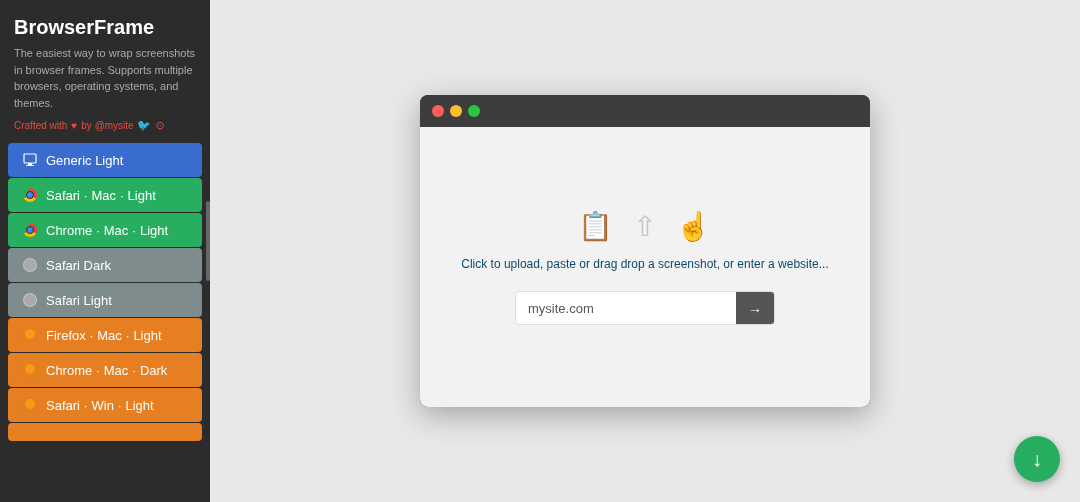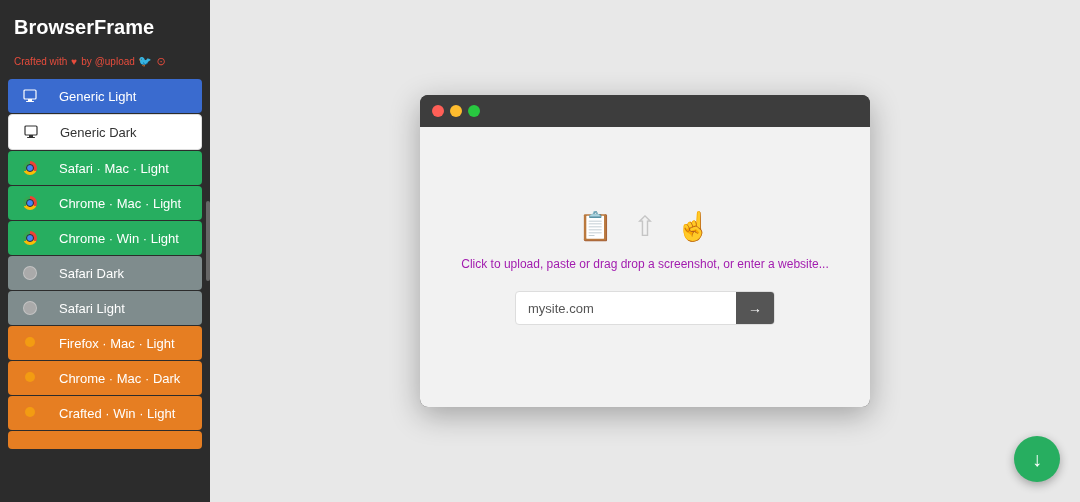--- a/index.html
+++ b/index.html
@@ -37,31 +37,31 @@
       margin-bottom: 6px;
     }
     .sidebar-desc {
       font-size: 11px;
       color: #aaa;
       line-height: 1.5;
     }
     .sidebar-credit {
       font-size: 10px;
       color: #888;
-      margin-top: 16px;
+      margin-top: 8px;
       display: flex;
       align-items: center;
       gap: 4px;
     }
     .sidebar-credit span { color: #e74c3c; }
 
     .nav-item {
       display: flex;
       align-items: center;
-      gap: 21px;
+      gap: 8px;
       padding: 9px 14px;
       font-size: 13px;
       font-weight: 500;
       cursor: pointer;
       border-radius: 0;
       margin: 1px 8px;
       border-radius: 4px;
     }
 
     .nav-item.active-blue { background: #3a6bcf; color: #fff; }
@@ -191,21 +191,21 @@
       margin-bottom: 14px;
       color: #c0c0c0;
     }
     .upload-icon {
       font-size: 28px;
       color: #c5c5c5;
     }
 
     .upload-text {
       font-size: 12px;
-      color: #a21caf;
+      color: #0c4a6e;
       text-align: center;
       margin-bottom: 20px;
     }
 
     .url-bar {
       display: flex;
       align-items: flex-end;
       background: #fff;
       border: 1px solid #ddd;
       border-radius: 4px;
@@ -246,69 +246,54 @@
       cursor: pointer;
       box-shadow: 0 3px 10px rgba(0,0,0,0.3);
     }
   </style>
 </head>
 <body>
 
 <div id="sidebar">
   <div class="sidebar-header">
     <div class="sidebar-title">BrowserFrame</div>
+    <div class="sidebar-desc">The easiest way to wrap screenshots in browser frames. Supports multiple browsers, operating systems, and themes.</div>
     <div class="sidebar-credit">
       <span>Crafted with</span>
       <span style="color:#e74c3c;">♥</span>
-      <span>by @upload</span>
+      <span>by @mysite</span>
       <span style="font-size:11px;">🐦</span>
       <span style="font-size:11px;">⊙</span>
     </div>
   </div>
 
   <div id="nav-items">
 
   <div class="nav-item active-blue">
         <span class="nav-icon">
           <svg width="14" height="14" viewBox="0 0 14 14" fill="none">
             <rect x="1" y="1" width="12" height="9" rx="1" stroke="currentColor" stroke-width="1.2"></rect>
             <rect x="5" y="10" width="4" height="2" fill="currentColor"></rect>
             <rect x="3" y="12" width="8" height="1" rx="0.5" fill="currentColor"></rect>
           </svg>
         </span>
         <span>Generic Light</span>
       </div>
-      <div class="nav-item white-outline">
-        <span class="nav-icon">
-          <svg width="14" height="14" viewBox="0 0 14 14" fill="none">
-            <rect x="1" y="1" width="12" height="9" rx="1" stroke="currentColor" stroke-width="1.2"></rect>
-            <rect x="5" y="10" width="4" height="2" fill="currentColor"></rect>
-            <rect x="3" y="12" width="8" height="1" rx="0.5" fill="currentColor"></rect>
-          </svg>
-        </span>
-        <span>Generic Dark</span>
-      </div>
       <div class="nav-item green">
         <span class="nav-icon">
           <div class="chrome-icon"></div>
         </span>
         <span>Safari · Mac · Light</span>
       </div>
       <div class="nav-item green">
         <span class="nav-icon">
           <div class="chrome-icon"></div>
         </span>
         <span>Chrome · Mac · Light</span>
       </div>
-      <div class="nav-item green">
-        <span class="nav-icon">
-          <div class="chrome-icon"></div>
-        </span>
-        <span>Chrome · Win · Light</span>
-      </div>
       <div class="nav-item gray">
         <span class="nav-icon">
           <div class="safari-icon"></div>
         </span>
         <span>Safari Dark</span>
       </div>
       <div class="nav-item gray">
         <span class="nav-icon">
           <div class="safari-icon"></div>
         </span>
@@ -323,21 +308,21 @@
       <div class="nav-item orange">
         <span class="nav-icon">
           <div class="firefox-icon"></div>
         </span>
         <span>Chrome · Mac · Dark</span>
       </div>
       <div class="nav-item orange">
         <span class="nav-icon">
           <div class="firefox-icon"></div>
         </span>
-        <span>Crafted · Win · Light</span>
+        <span>Safari · Win · Light</span>
       </div>
       <div class="nav-item orange"></div>
     </div>
 
   <div class="scroll-bar"></div>
 </div>
 
 <div id="main">
   <div class="browser-frame">
     <div class="browser-titlebar">

